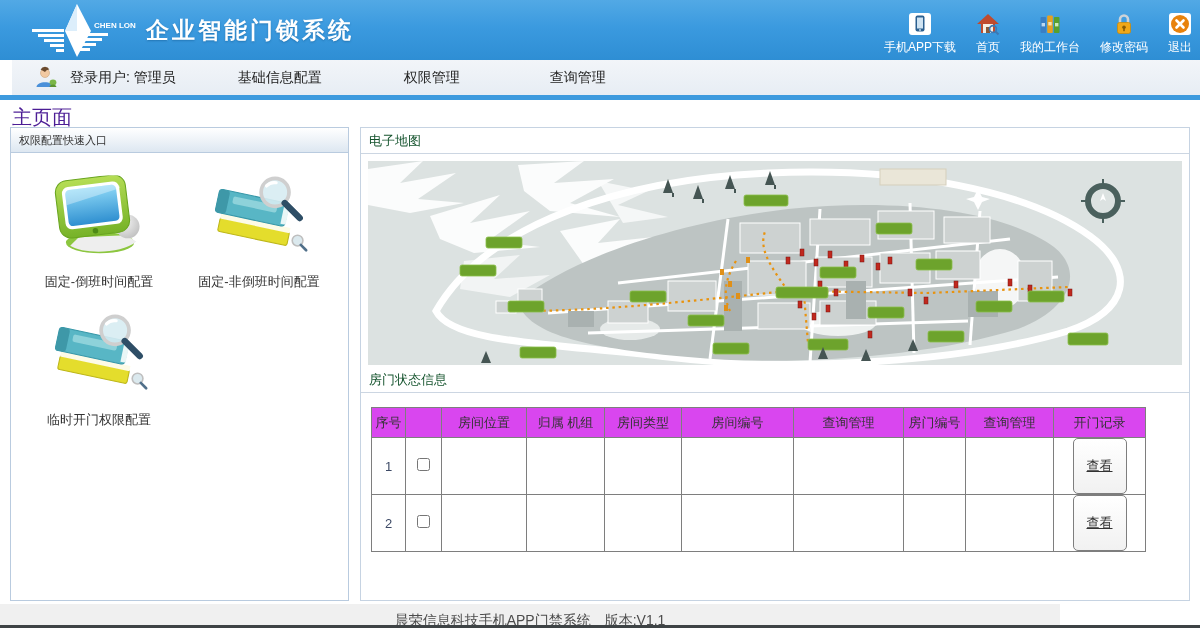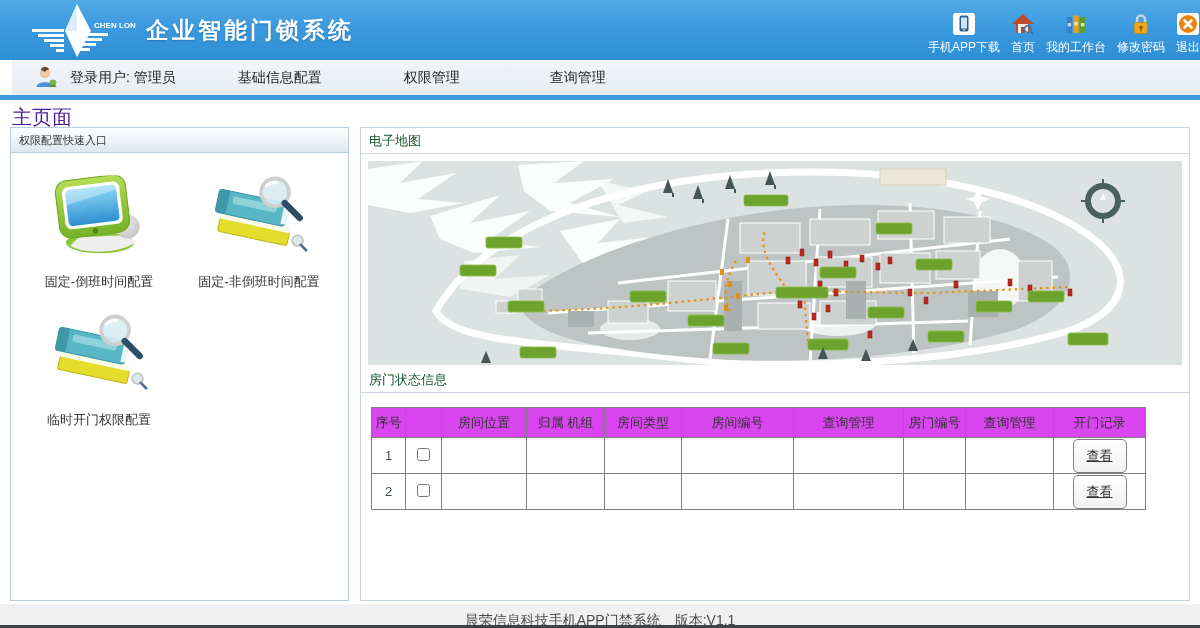--- a/index.html
+++ b/index.html
@@ -7,21 +7,21 @@
     font-family:"Liberation Sans","DejaVu Sans",sans-serif; }
   .stage { position:relative; width:1200px; height:628px; overflow:hidden; background:#fff; }
 
   
   .header { position:absolute; left:0; top:0; width:1200px; height:60px;
     background:linear-gradient(to bottom,#52a9e5 0%,#3b9adf 45%,#2e8ed4 100%);
     display:flex; align-items:center; }
   .logo { margin-left:18px; width:118px; height:56px; flex:0 0 auto; }
   .app-title { color:#fff; font-size:23px; font-weight:bold; letter-spacing:3px;
     margin-left:10px; text-shadow:0 1px 2px rgba(0,60,110,.35); }
-  .header-actions { margin-left:auto; display:flex; align-items:flex-start; gap:11px; }
+  .header-actions { margin-left:auto; margin-right:8px; display:flex; align-items:flex-start; gap:20px; }
   .h-action { display:flex; flex-direction:column; align-items:center; gap:3px; cursor:pointer; padding-top:8px; }
   .h-action .ico { width:24px; height:24px; }
   .h-action .lbl { color:#fff; font-size:12px; white-space:nowrap; }
 
   
   .navbar { position:absolute; left:12px; top:60px; width:1200px; height:35px;
     background:linear-gradient(to bottom,#f2f5f9,#e7edf4); display:flex; align-items:center;
     font-size:14px; color:#222; }
   .nav-strip { position:absolute; left:0; top:95px; width:1200px; height:5px; background:#3d9ade; }
   .nav-user { display:flex; align-items:center; margin-left:22px; gap:12px; }
@@ -51,26 +51,26 @@
 
   
   table.doors { border-collapse:collapse; margin:14px 0 0 10px; table-layout:fixed;
     font-size:13px; color:#333; }
   table.doors th, table.doors td { border:1px solid #7e7e7e; text-align:center;
     font-weight:normal; overflow:hidden; white-space:nowrap; }
   table.doors th { height:30px; background:#d946ef; }
   table.doors td { height:36px; }
   td.idx { color:#3d4a66; }
   .chk { width:13px; height:13px; cursor:pointer; }
-  .view-btn { display:inline-block; padding:7px 13px; font-size:13px; color:#333;
+  .view-btn { display:inline-block; padding:18px 13px; font-size:13px; color:#333;
     text-decoration:underline; background:linear-gradient(to bottom,#ffffff,#f1f1f1);
     border:1px solid #7e7e7e; border-radius:5px; cursor:pointer; }
 
   
-  .footer { position:absolute; left:0; top:604px; width:1200px; height:24px; background:#f0f0f0;
+  .footer { position:absolute; left:0; top:604px; width:1060px; height:24px; background:#f0f0f0;
     text-align:center; font-size:14px; color:#4c4c4c; padding-top:8px; overflow:hidden; }
   .footer-strip { position:absolute; left:0; bottom:0; width:1200px; height:3px; background:#3e4345; z-index:5; }
 </style>
 </head>
 <body>
 
 <svg width="0" height="0" style="position:absolute">
   <defs>
     <linearGradient id="gGreen" x1="0" y1="0" x2="0" y2="1">
       <stop offset="0" stop-color="#b5dd55"></stop>

